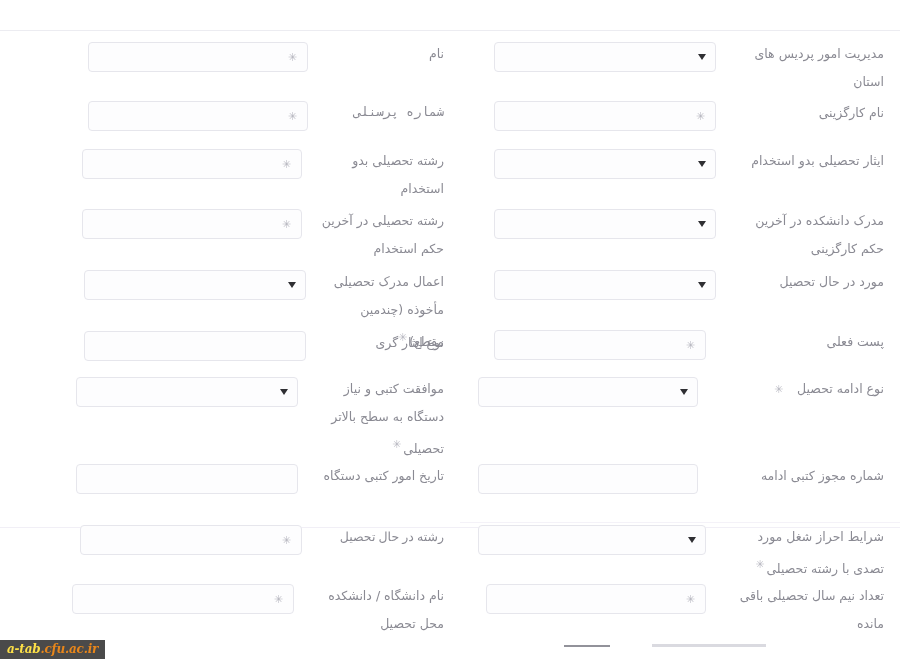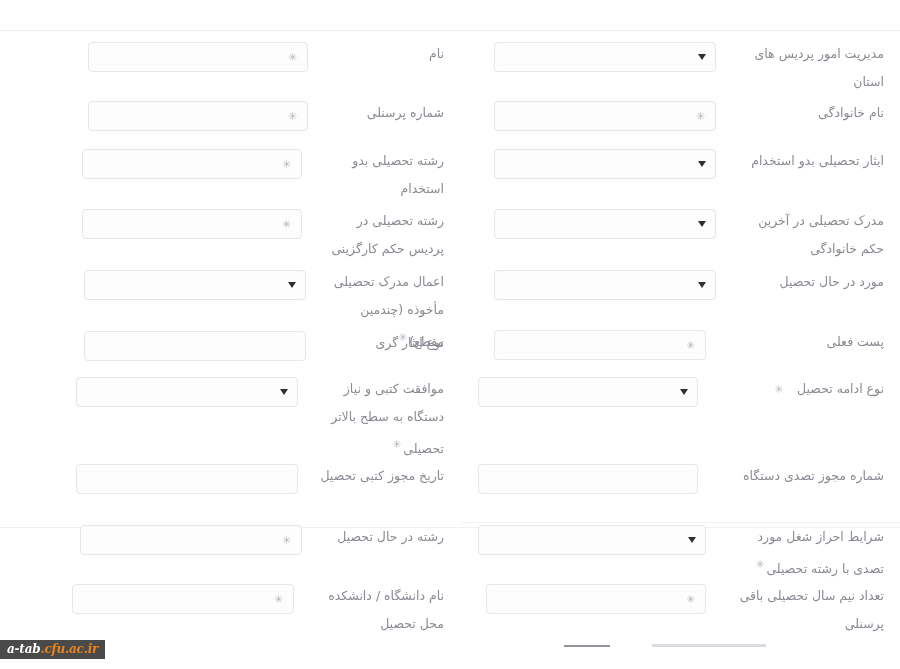--- a/index.html
+++ b/index.html
@@ -135,55 +135,55 @@
     padding: 3px 7px 4px 7px;
     font-family: "DejaVu Serif", "Liberation Serif", serif;
     font-style: italic;
     font-weight: bold;
     font-size: 12px;
     letter-spacing: -0.2px;
     direction: ltr;
     white-space: nowrap;
     line-height: 1;
   }
-  .watermark .wm-a { color: #ffffff; }
+  .watermark .wm-a { color: #fde047; }
   .watermark .wm-b { color: #e8861a; }
 </style>
 </head>
 <body>
 
 <div class="top-rule"></div>
 <div class="mid-rule"></div>
 <div class="mid-rule-2"></div>
 
 <div class="form-grid">
 
   <div class="field" style="right:16px; top:40px; width:400px;">
     <div class="label">مدیریت امور پردیس های استان</div>
     <div class="control sel" style="right:168px; width:222px;">
       <span class="caret"></span>
     </div>
   </div>
 
   <div class="field" style="right:16px; top:99px; width:400px;">
-    <div class="label">نام خانوادگی</div>
+    <div class="label">نام کارگزینی</div>
     <div class="control" style="right:168px; width:222px;">
       <span class="ph">✳</span>
     </div>
   </div>
 
   <div class="field" style="right:16px; top:147px; width:400px;">
     <div class="label">ایثار تحصیلی بدو استخدام</div>
     <div class="control sel" style="right:168px; width:222px;">
       <span class="caret"></span>
     </div>
   </div>
 
   <div class="field" style="right:16px; top:207px; width:400px;">
-    <div class="label">مدرک تحصیلی در آخرین حکم خانوادگی</div>
+    <div class="label">مدرک دانشکده در آخرین حکم کارگزینی</div>
     <div class="control sel" style="right:168px; width:222px;">
       <span class="caret"></span>
     </div>
   </div>
 
   <div class="field" style="right:16px; top:268px; width:400px;">
     <div class="label">مورد در حال تحصیل</div>
     <div class="control sel" style="right:168px; width:222px;">
       <span class="caret"></span>
     </div>
@@ -199,63 +199,63 @@
   <div class="field" style="right:16px; top:375px; width:400px;">
     <div class="label">
       <span>نوع ادامه تحصیل</span><span class="req-sep">✳</span>
     </div>
     <div class="control sel" style="right:186px; width:220px;">
       <span class="caret"></span>
     </div>
   </div>
 
   <div class="field" style="right:16px; top:462px; width:400px;">
-    <div class="label">شماره مجوز تصدی دستگاه</div>
+    <div class="label">شماره مجوز کتبی ادامه</div>
     <div class="control" style="right:186px; width:220px;"></div>
   </div>
 
   <div class="field" style="right:16px; top:523px; width:400px;">
     <div class="label">
       <span>شرایط احراز شغل مورد تصدی با رشته تحصیلی</span><span class="req">✳</span>
     </div>
     <div class="control sel" style="right:178px; width:228px;">
       <span class="caret"></span>
     </div>
   </div>
 
   <div class="field" style="right:16px; top:582px; width:400px;">
-    <div class="label">تعداد نیم سال تحصیلی باقی پرسنلی</div>
+    <div class="label">تعداد نیم سال تحصیلی باقی مانده</div>
     <div class="control" style="right:178px; width:220px;">
       <span class="ph">✳</span>
     </div>
   </div>
 
   <div class="field" style="right:456px; top:40px; width:420px;">
     <div class="label" style="width:120px;">نام</div>
     <div class="control" style="right:136px; width:220px;">
       <span class="ph">✳</span>
     </div>
   </div>
 
   <div class="field" style="right:456px; top:99px; width:420px;">
-    <div class="label" style="width:120px;">شماره پرسنلی</div>
+    <div class="label" style="width:120px;font-family:Liberation Mono, monospace;">شماره پرسنلی</div>
     <div class="control" style="right:136px; width:220px;">
       <span class="ph">✳</span>
     </div>
   </div>
 
   <div class="field" style="right:456px; top:147px; width:420px;">
     <div class="label" style="width:126px;">رشته تحصیلی بدو استخدام</div>
     <div class="control" style="right:142px; width:220px;">
       <span class="ph">✳</span>
     </div>
   </div>
 
   <div class="field" style="right:456px; top:207px; width:420px;">
-    <div class="label" style="width:126px;">رشته تحصیلی در پردیس حکم کارگزینی</div>
+    <div class="label" style="width:126px;">رشته تحصیلی در آخرین حکم استخدام</div>
     <div class="control" style="right:142px; width:220px;">
       <span class="ph">✳</span>
     </div>
   </div>
 
   <div class="field" style="right:456px; top:268px; width:420px;">
     <div class="label" style="width:122px;">
       <span>اعمال مدرک تحصیلی مأخوذه (چندمین مقطع)</span><span class="req">✳</span>
     </div>
     <div class="control sel" style="right:138px; width:222px;">
@@ -271,26 +271,26 @@
   <div class="field" style="right:456px; top:375px; width:420px;">
     <div class="label" style="width:130px;">
       <span>موافقت کتبی و نیاز دستگاه به سطح بالاتر تحصیلی</span><span class="req">✳</span>
     </div>
     <div class="control sel" style="right:146px; width:222px;">
       <span class="caret"></span>
     </div>
   </div>
 
   <div class="field" style="right:456px; top:462px; width:420px;">
-    <div class="label" style="width:140px;">تاریخ مجوز کتبی تحصیل</div>
+    <div class="label" style="width:140px;">تاریخ امور کتبی دستگاه</div>
     <div class="control" style="right:146px; width:222px;"></div>
   </div>
 
   <div class="field" style="right:456px; top:523px; width:420px;">
-    <div class="label" style="width:128px;">رشته در حال تحصیل</div>
+    <div class="label" style="width:128px;font-family:Liberation Serif, serif;">رشته در حال تحصیل</div>
     <div class="control" style="right:142px; width:222px;">
       <span class="ph">✳</span>
     </div>
   </div>
 
   <div class="field" style="right:456px; top:582px; width:420px;">
     <div class="label" style="width:136px;text-align:right;">نام دانشگاه / دانشکده محل تحصیل</div>
     <div class="control" style="right:150px; width:222px;">
       <span class="ph">✳</span>
     </div>

